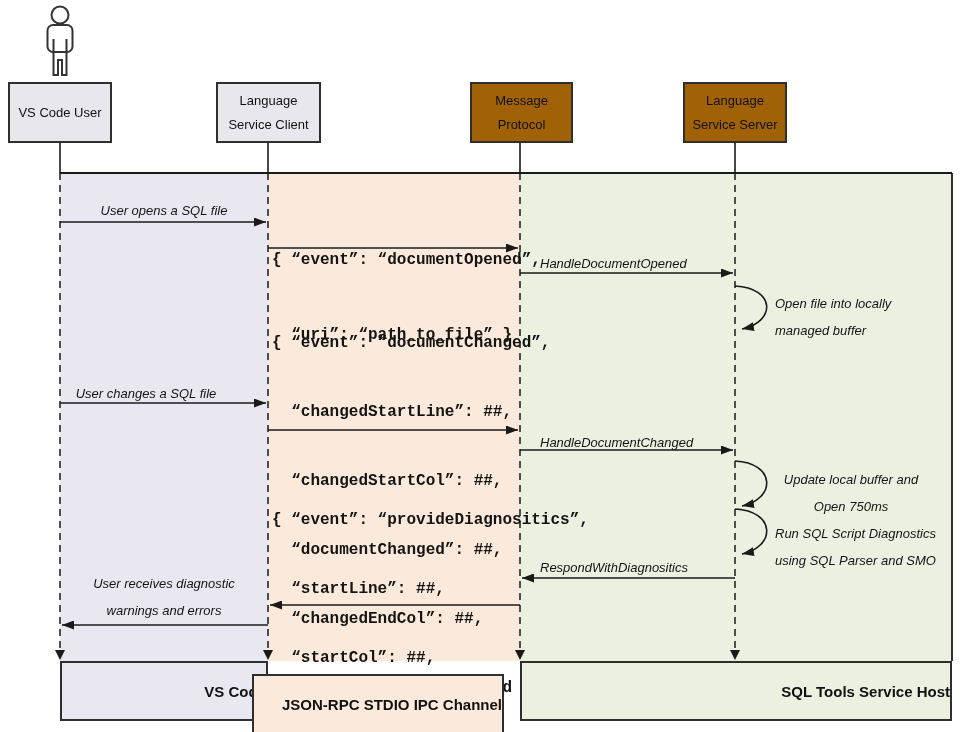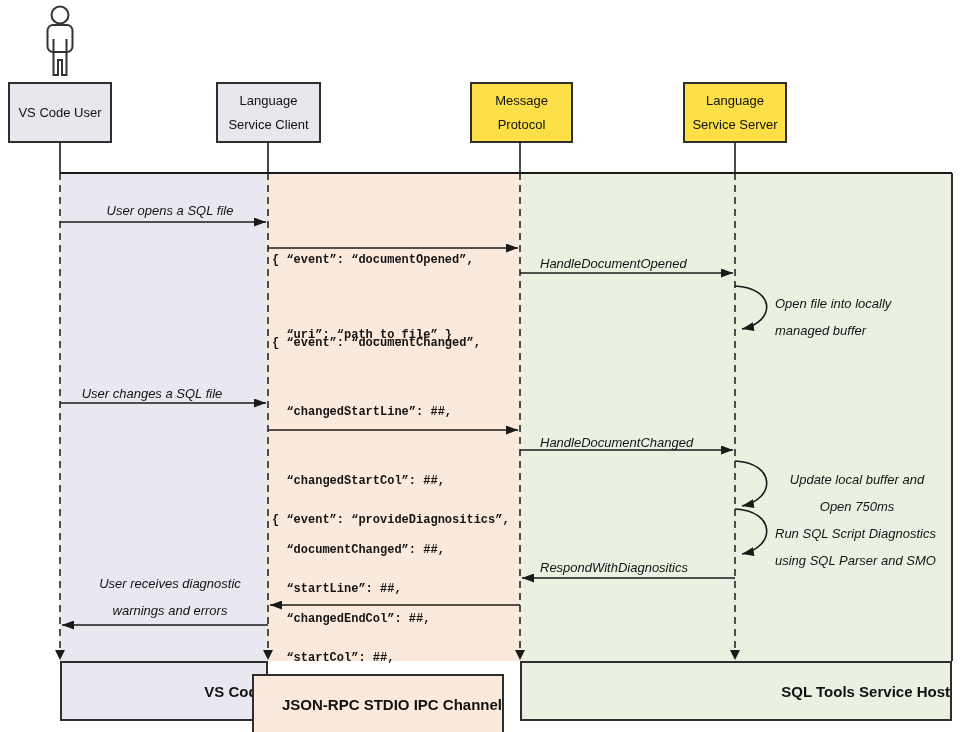--- a/index.html
+++ b/index.html
@@ -8,25 +8,25 @@
   .band{position:absolute;top:173px;height:488px;z-index:0;}
   .band.lav{left:60px;width:208px;background:#e9e8f0;}
   .band.pch{left:268px;width:252px;background:#fbeadb;}
   .band.grn{left:520px;width:432px;background:#eaf1e1;}
   svg.overlay{position:absolute;left:0;top:0;z-index:1;pointer-events:none;}
   .abox{position:absolute;top:82px;height:61px;border:2px solid #2e2e2e;z-index:2;
         display:flex;flex-direction:column;align-items:center;justify-content:center;
         font-size:13px;text-align:center;box-sizing:border-box;}
   .abox .bl{line-height:24px;}
   .abox.lav{background:#e8e7ee;}
-  .abox.grn{background:#fde047;}
+  .abox.grn{background:#a16207;}
   .lbl{position:absolute;z-index:2;font-style:italic;font-size:13px;line-height:27px;color:#141414;}
-  .ctr{text-align:center;padding-left:6px;}
+  .ctr{text-align:center;}
   .mono{position:absolute;z-index:2;font-family:"Liberation Mono","DejaVu Sans Mono",monospace;
-        font-size:12px;font-weight:bold;line-height:23px;white-space:pre;color:#141414;}
+        font-size:16px;font-weight:bold;line-height:23px;white-space:pre;color:#141414;}
   .mono.lh25{line-height:25px;}
   .fbox{position:absolute;top:661px;height:60px;border:2px solid #2e2e2e;z-index:2;
         display:flex;align-items:center;justify-content:flex-end;
         font-size:15px;font-weight:bold;box-sizing:border-box;}
   .fbox.lav{background:#e9e8f0;}
   .fbox.pch{background:#fbeadb;}
   .fbox.grn{background:#eaf1e1;}
 </style>
 </head>
 <body>

